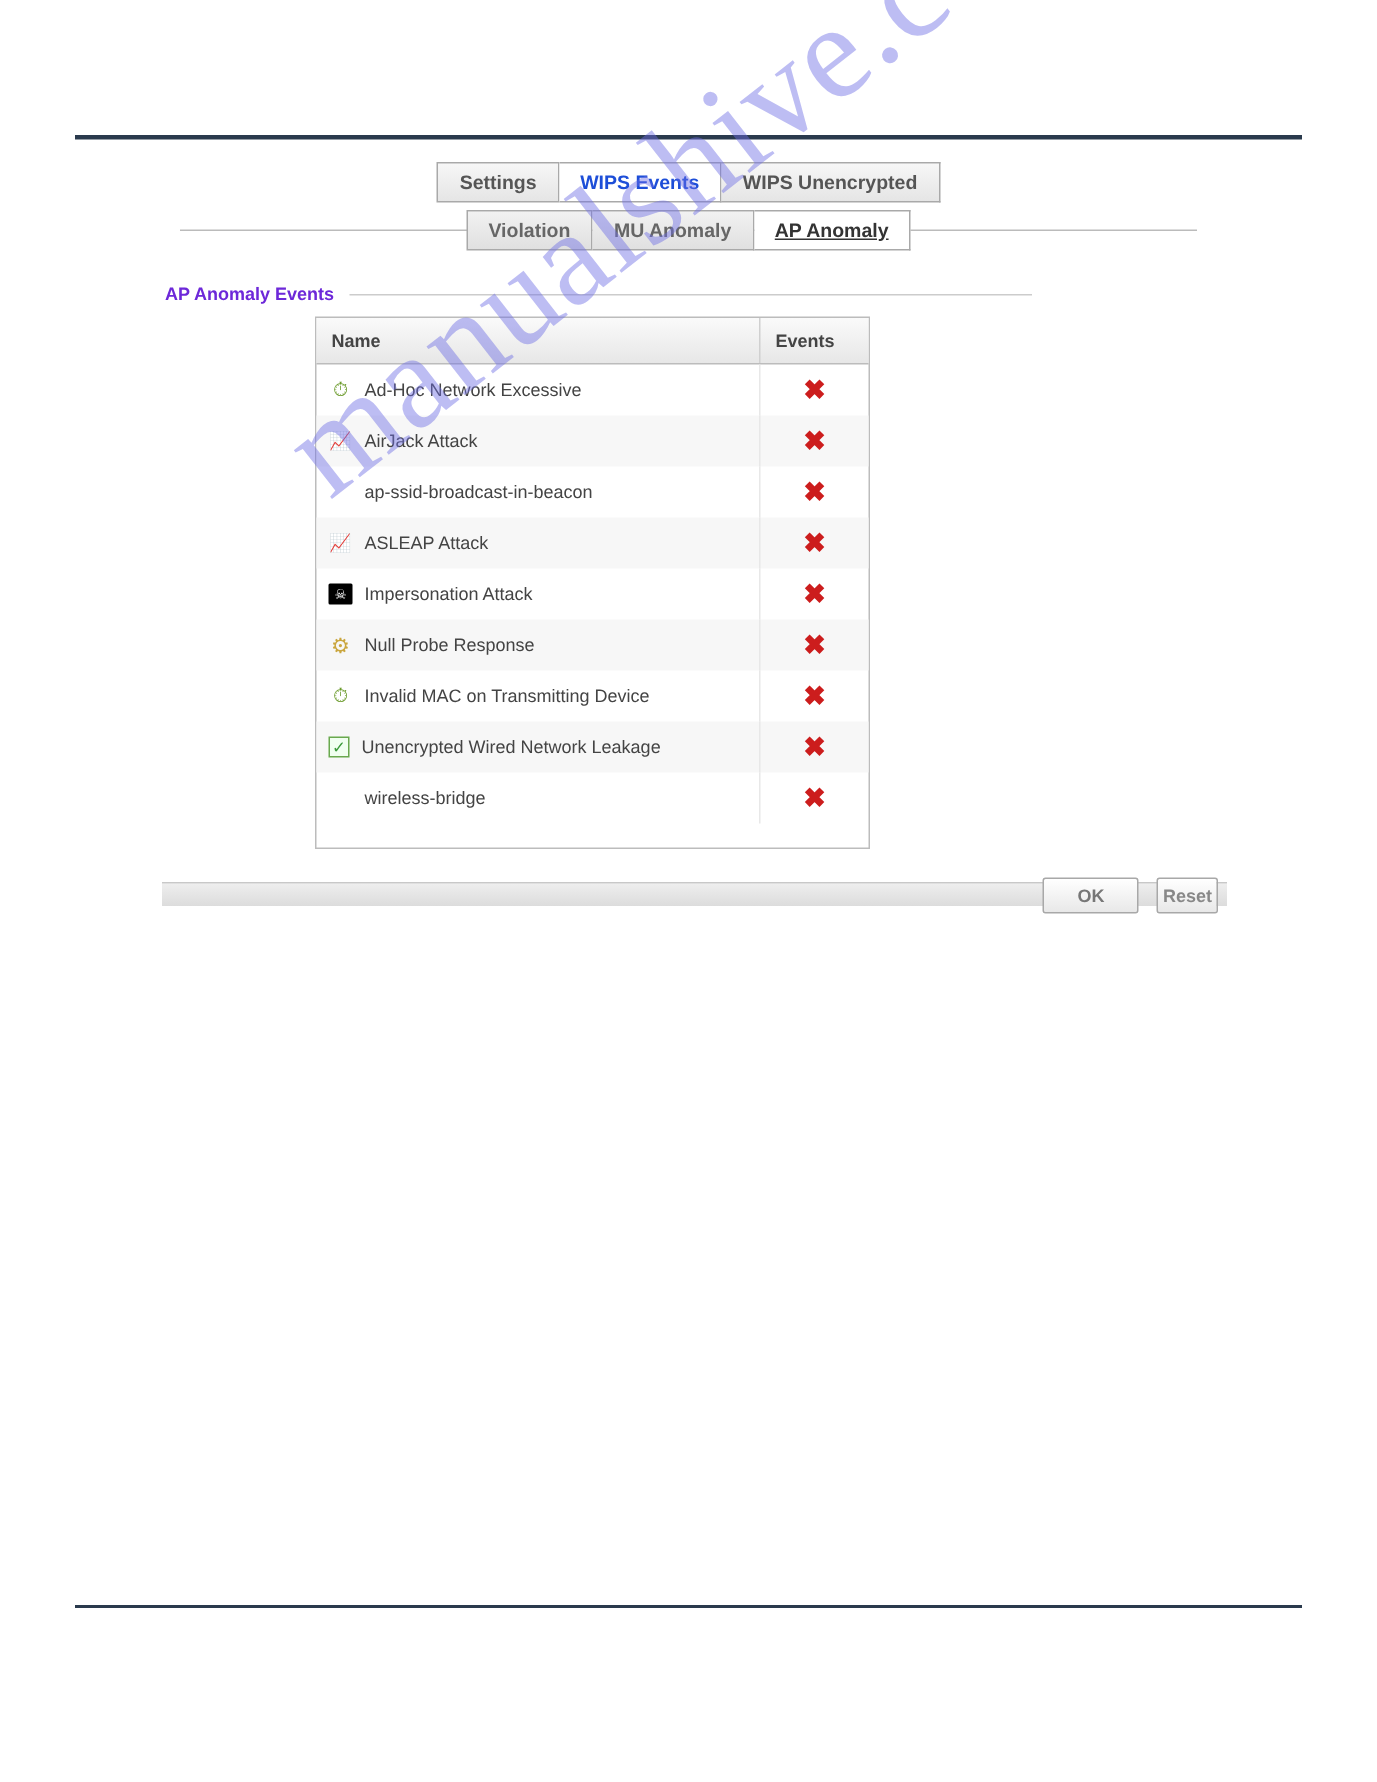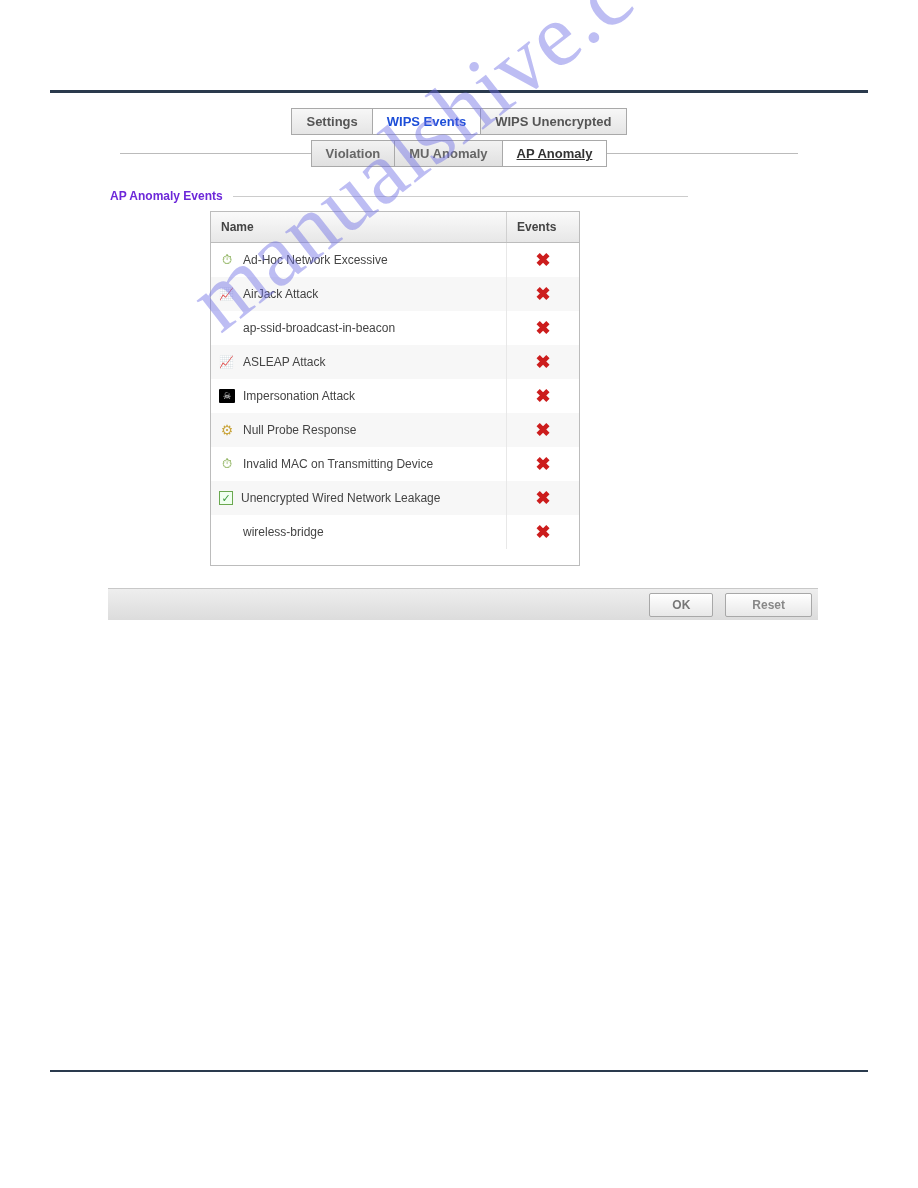--- a/index.html
+++ b/index.html
@@ -157,41 +157,41 @@
     border:1px solid #6aa84f; width:14px;height:14px;
     display:inline-flex;align-items:center;justify-content:center;
     color:#3a9a3a;font-size:11px;background:#f0fff0;
   }
   .icon-check::before { content:"✓"; }
   .footer-bar {
     position: absolute;
     left: 108px;
     width: 710px;
     top: 588px;
-    height: 32px;
+    height: 16px;
     background: linear-gradient(#eeeeee, #dcdcdc);
     border-top: 1px solid #c8c8c8;
     display: flex;
     justify-content: flex-end;
     align-items: center;
     gap: 12px;
     padding-right: 6px;
   }
   .btn {
     border: 1px solid #a8a8a8;
     background: linear-gradient(#fff, #e8e8e8);
     padding: 4px 22px;
     font-size: 12px;
     font-weight: bold;
     color: #777;
     border-radius: 2px;
   }
   .btn.reset {
     color: #888;
-    padding: 4px 26px;
+    padding: 4px 3px;
   }
   .watermark {
     position: absolute;
     left: 170px; top: 270px;
     font-size: 90px;
     color: rgba(108, 108, 228, 0.45);
     transform: rotate(-38deg);
     transform-origin: left top;
     pointer-events: none;
     font-family: Georgia, serif;

